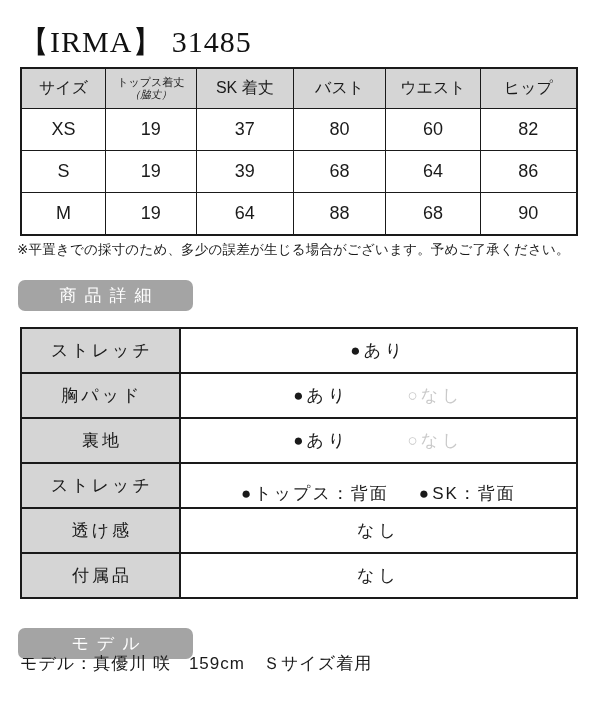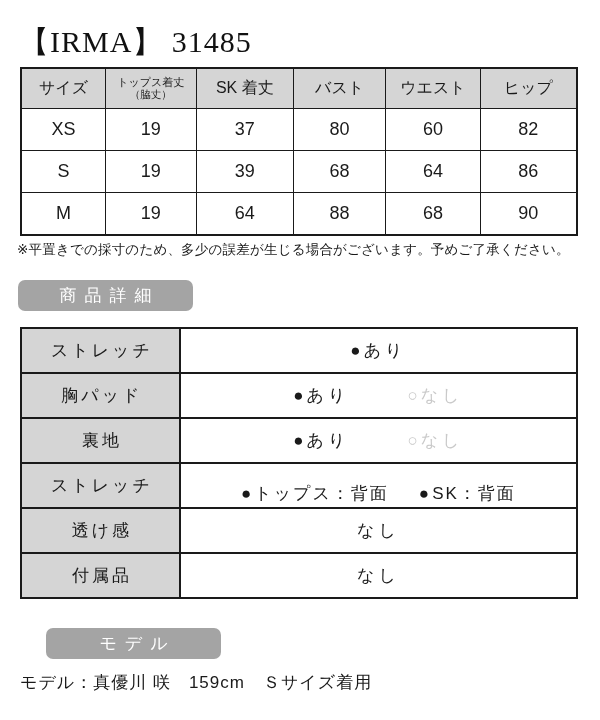--- a/index.html
+++ b/index.html
@@ -27,38 +27,38 @@
   }
   .size-table th, .size-table td {
     border:1px solid #1a1a1a; text-align:center; vertical-align:middle;
     padding:0; overflow:hidden; white-space:nowrap;
   }
   .size-table th {
     background:#d5d5d5; font-weight:normal; font-size:16px; height:39px;
   }
   .size-table td { height:41px; font-size:18px; background:#fff; }
   .th-main { font-size:11px; line-height:1.15; }
-  .th-sub  { font-size:10.5px; line-height:1.1; }
+  .th-sub  { font-size:10.5px; line-height:1.1;font-style:italic; }
 
   
   .note {
     position:absolute; left:17px; top:241px; width:570px;
     font-size:13.5px; letter-spacing:0.2px; white-space:nowrap;
   }
 
   
   .badge {
     position:absolute; left:18px; width:175px; height:31px;
     background:#a4a4a4; border-radius:7px;
     color:#ffffff; font-size:17px; letter-spacing:8px; text-indent:8px;
     display:flex; align-items:center; justify-content:center;
     white-space:nowrap;
   }
   .badge-details { top:280px; }
-  .badge-model   { top:628px;margin-left:28px; }
+  .badge-model   { top:628px; }
 
   
   .details-table {
     position:absolute; left:20px; top:327px; width:558px;
     border:2px solid #1a1a1a;
   }
   .details-table td {
     border:2px solid #1a1a1a; height:43px; vertical-align:middle;
     padding:0; font-size:17px;
   }
@@ -69,21 +69,21 @@
   .details-table td.val { text-align:center; background:#fff; }
   .val-flex { display:flex; align-items:center; justify-content:center; }
   .gap-wide { gap:58px; }
   .gap-mid  { gap:30px;margin-top:16px; }
   .opt { letter-spacing:4px; white-space:nowrap; }
   .bullet { letter-spacing:1px; margin-right:2px; }
   .muted { color:#c9c9c9; }
 
   
   .model-line {
-    position:absolute; left:20px; top:671px;
+    position:absolute; left:20px; top:652px;
     font-size:17px; letter-spacing:1px; white-space:nowrap;
   }
 </style>
 </head>
 <body>
 
 <div class="stage">
 
   <div class="title">【IRMA】 31485</div>
 

